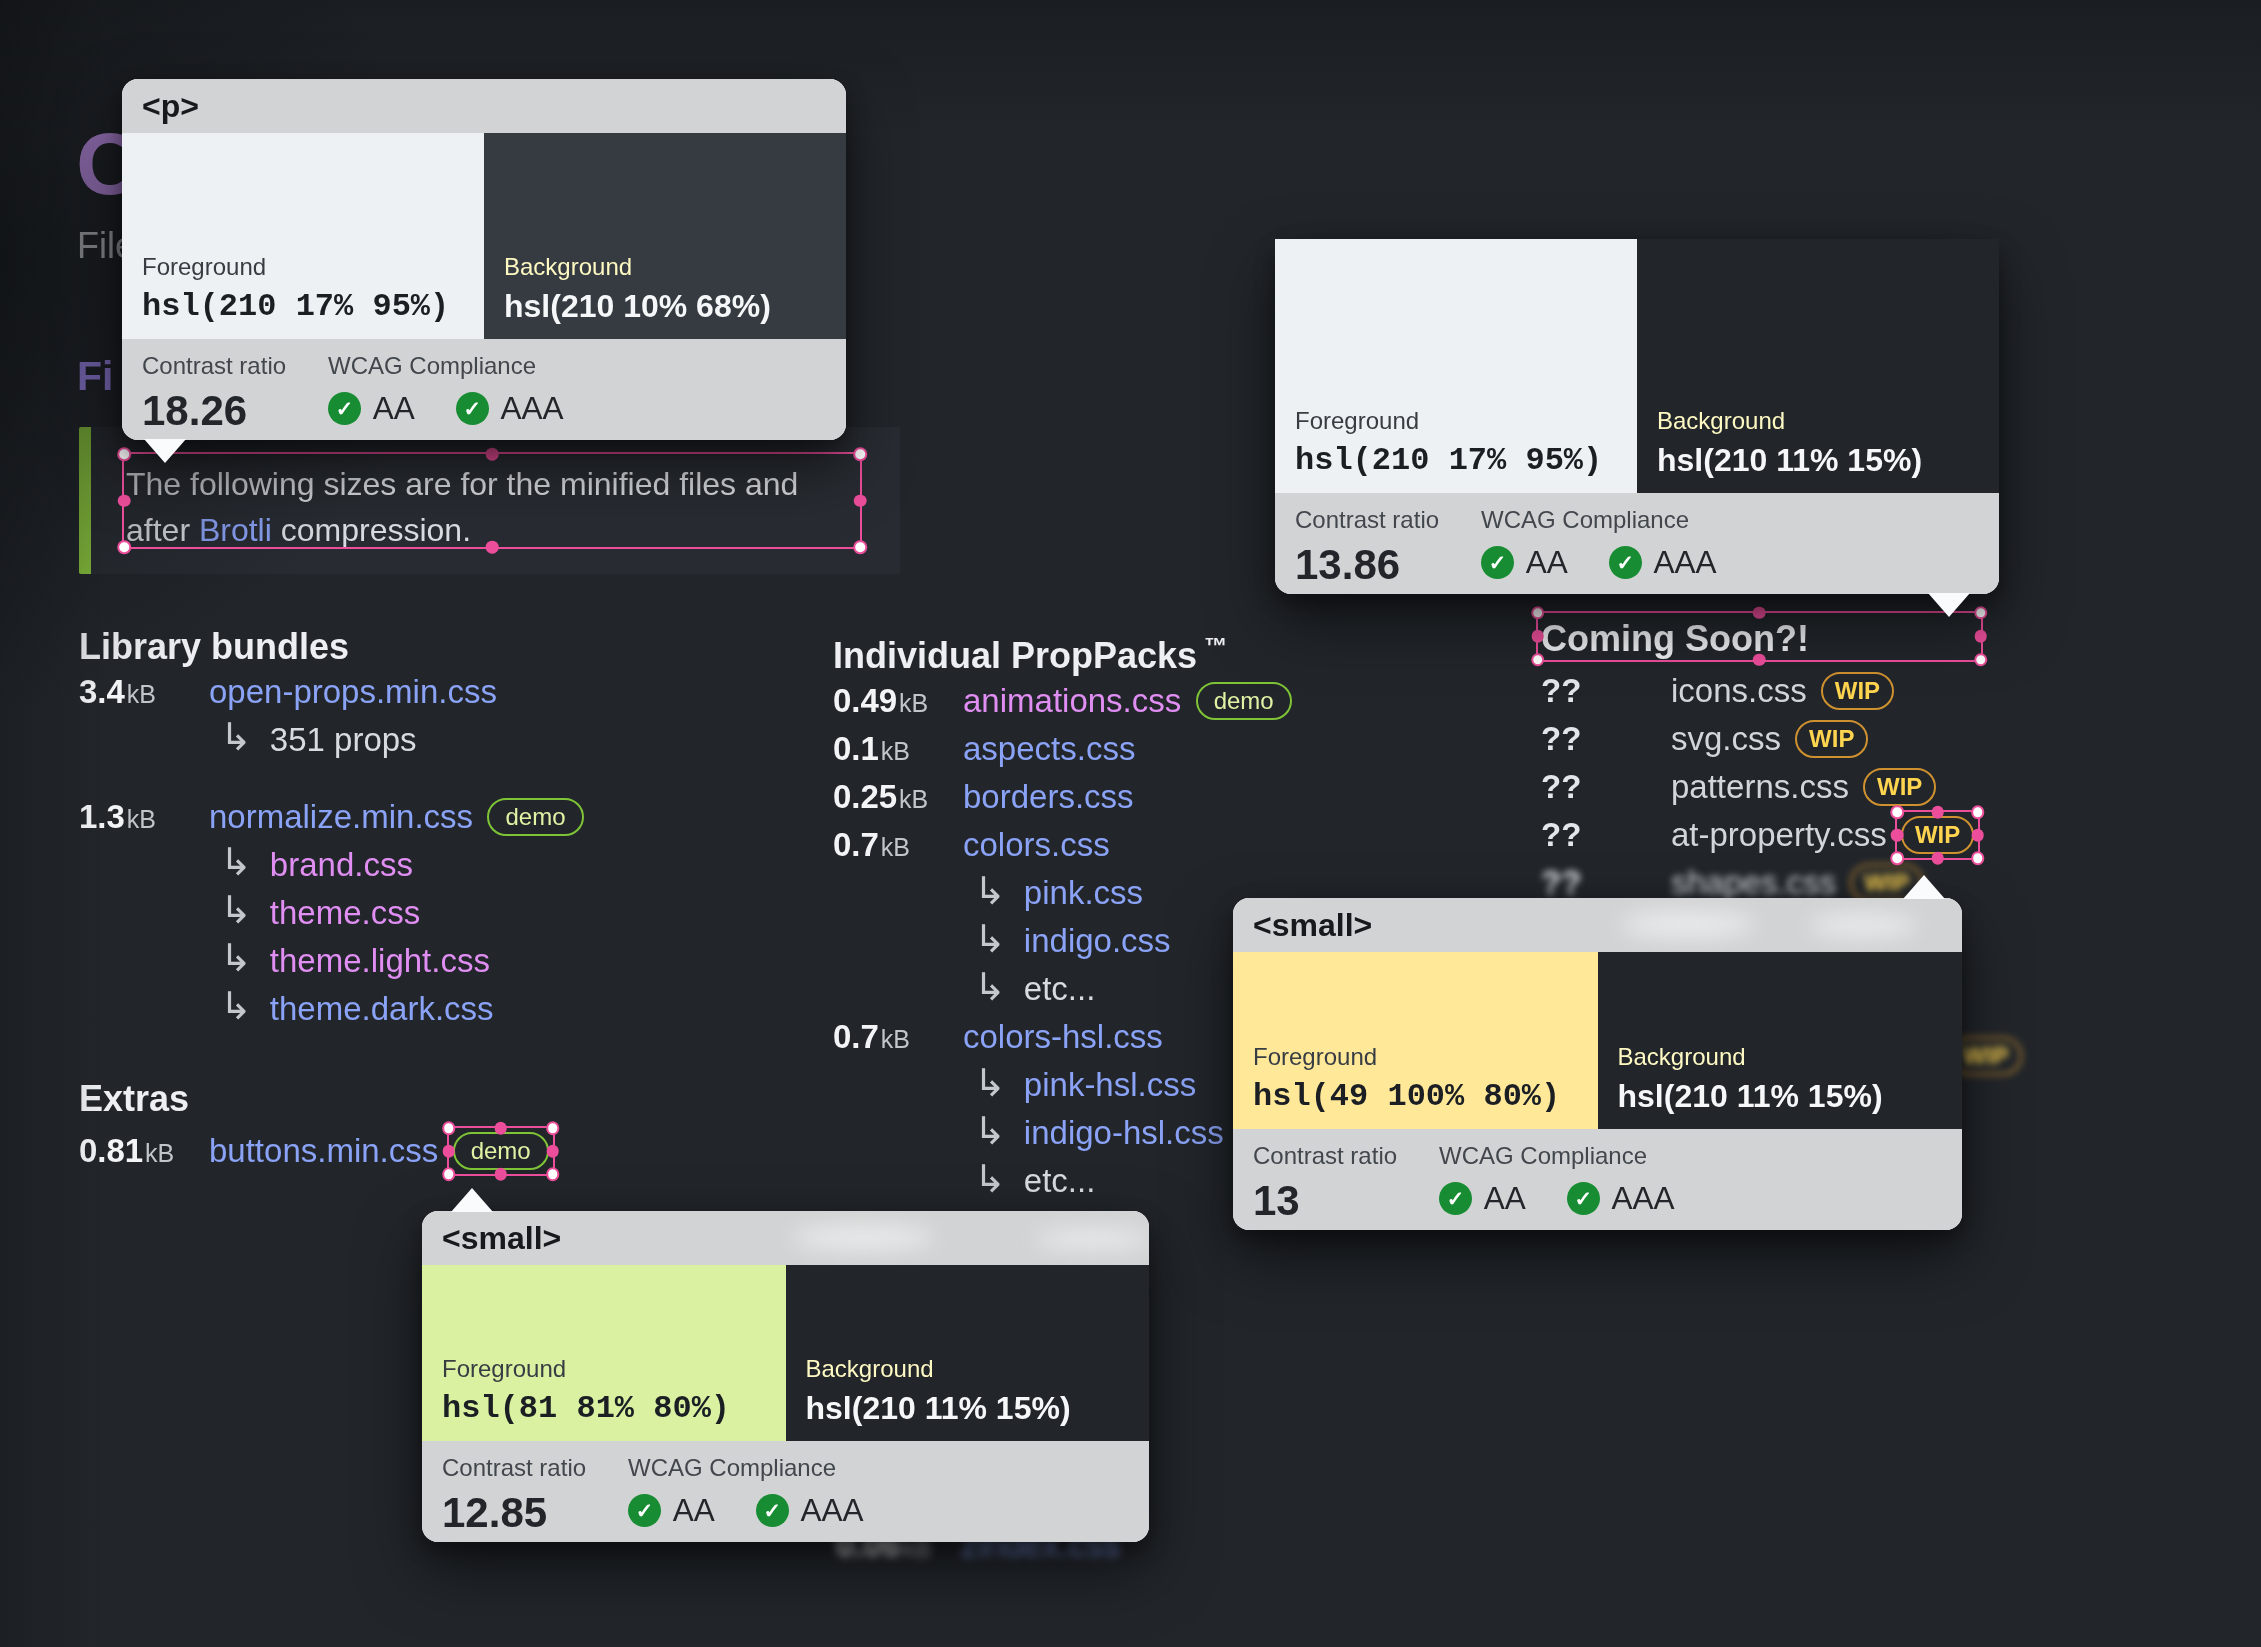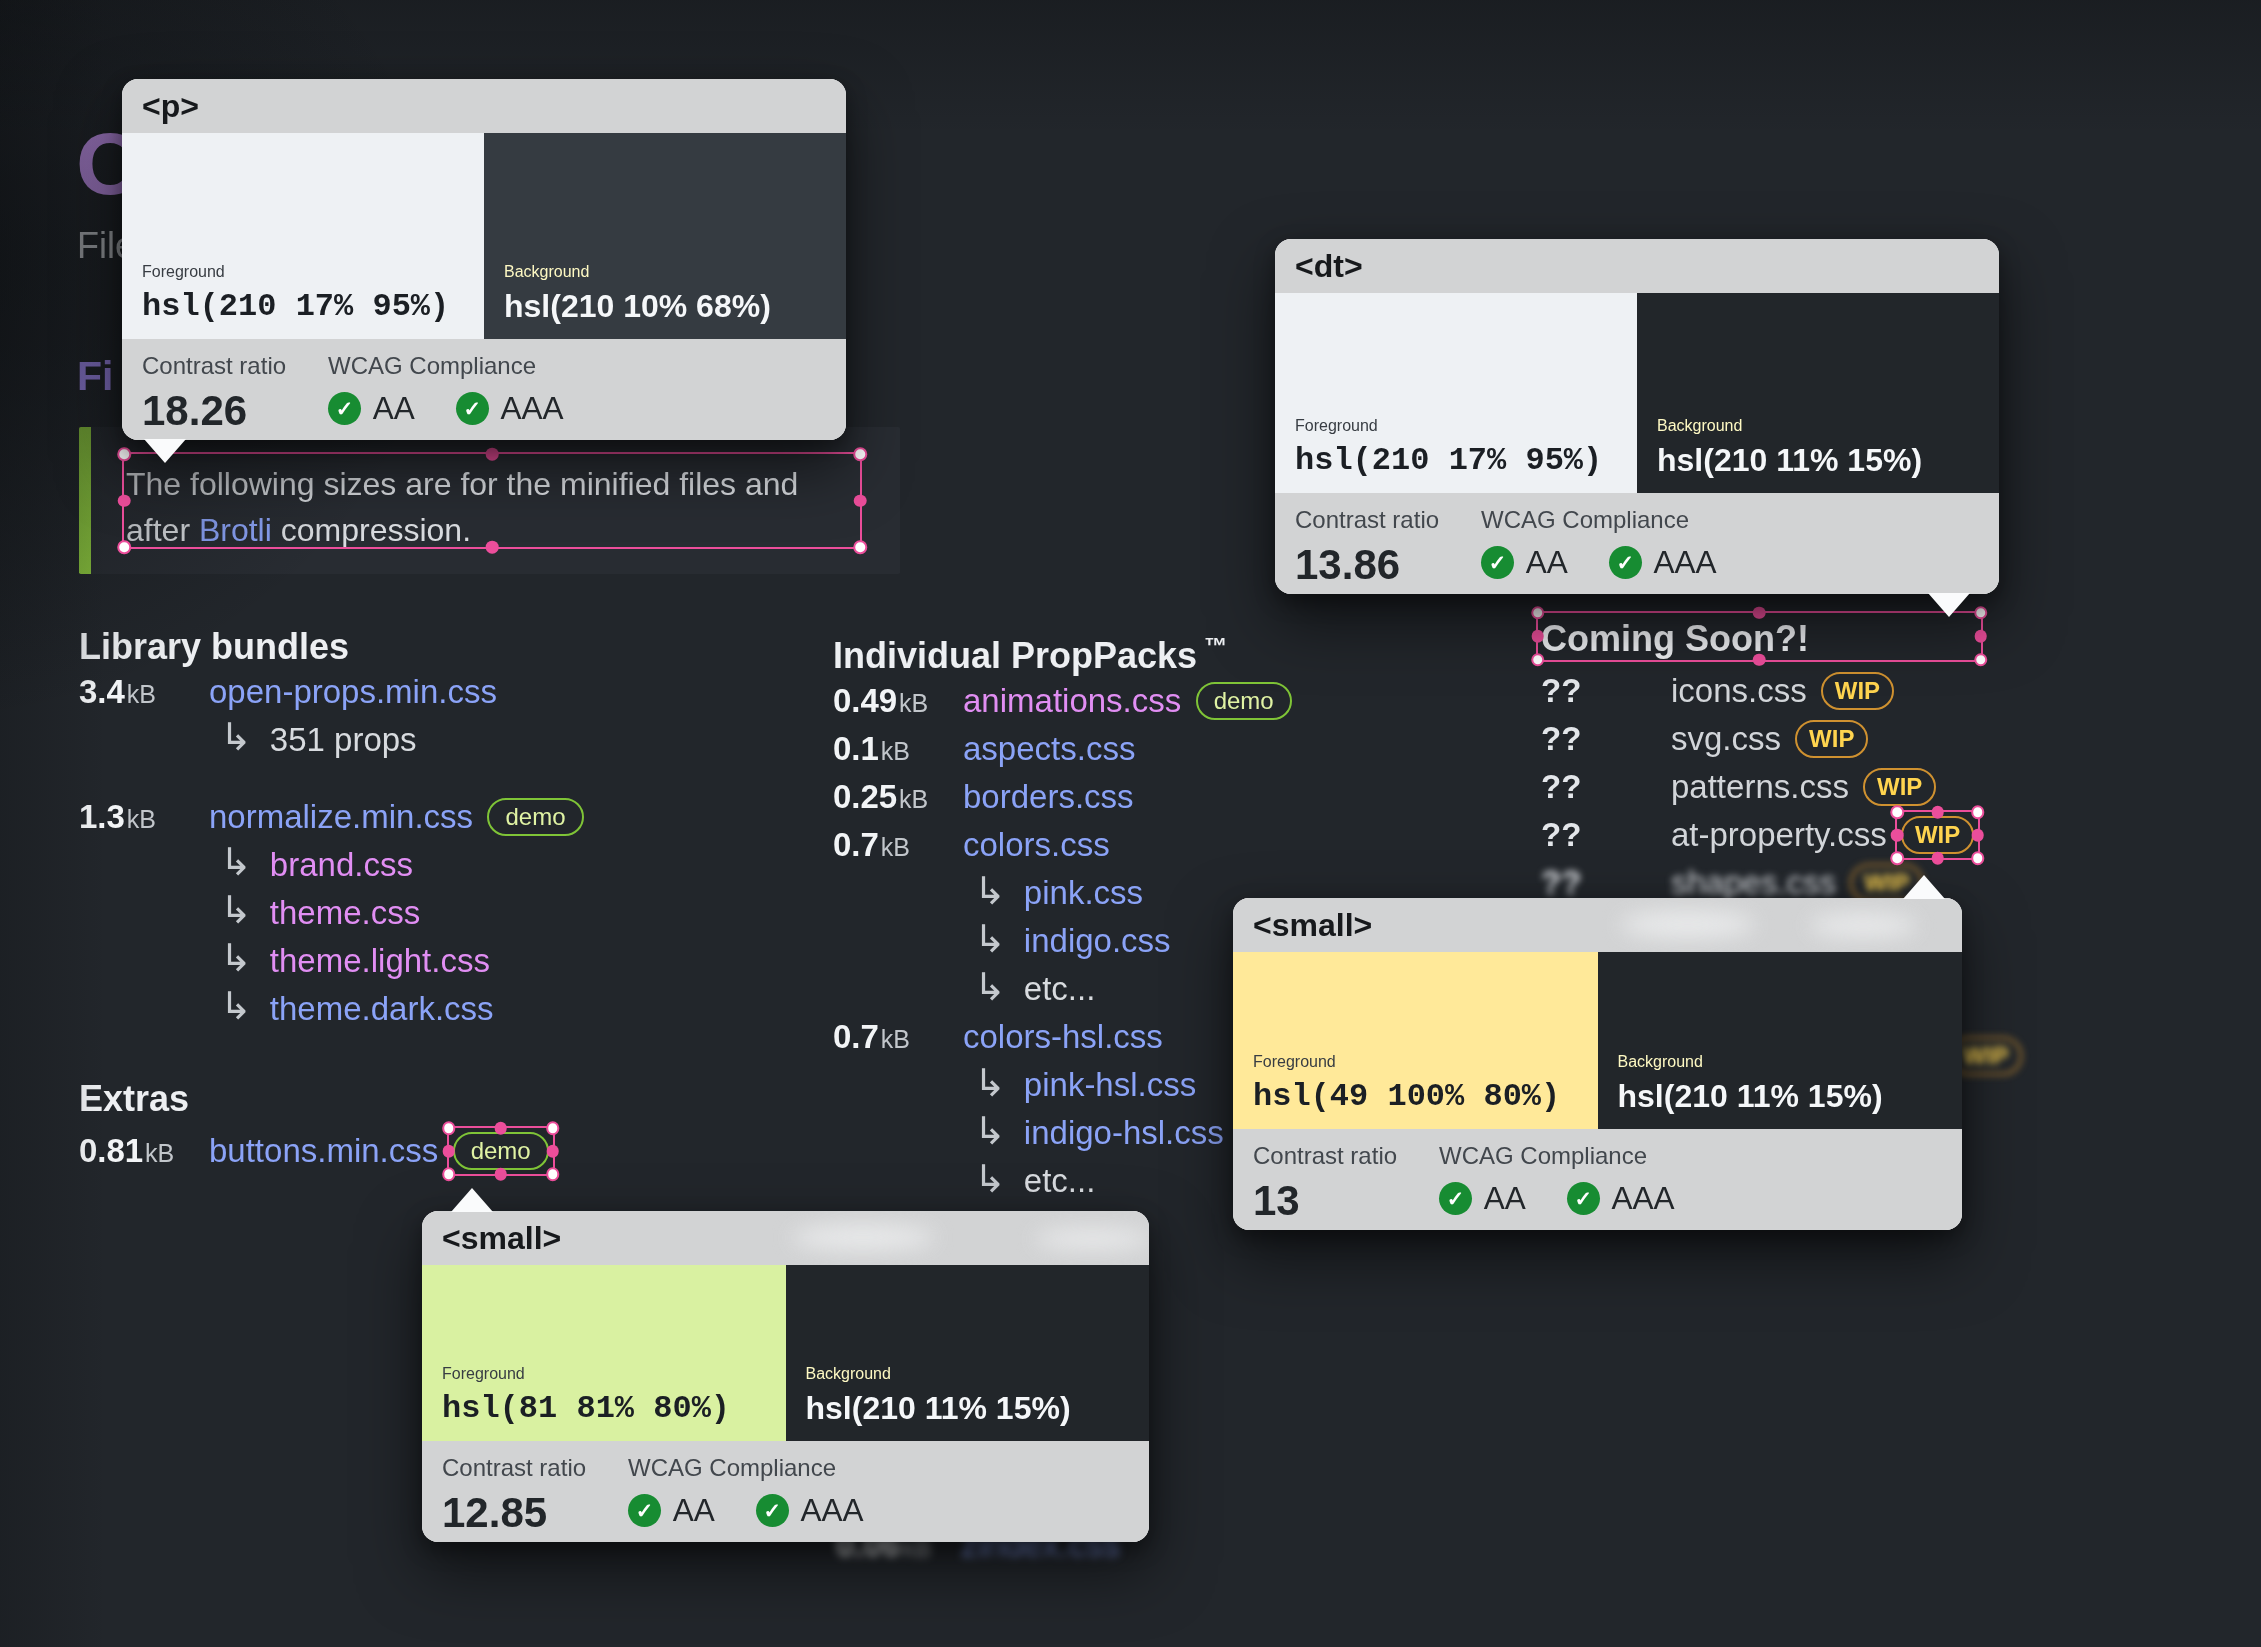--- a/index.html
+++ b/index.html
@@ -91,21 +91,21 @@
     box-shadow: 0 27px 63px rgba(0,0,0,.55), 0 7.2px 20px rgba(0,0,0,.35);
   }
   .p-header {
     flex:0 0 54px; display:flex; align-items:center; padding-left:20px;
     background:#d2d3d4; border-radius:16px 16px 0 0;
     font-weight:700; font-size:32px; color:#17191c; position:relative; overflow:hidden;
   }
   .smudge { position:absolute; border-radius:50%; background:#f1f2f3; filter:blur(10.8px); opacity:.75; }
   .p-swatches { flex:1; display:flex; }
   .sw { flex:1; display:flex; flex-direction:column; justify-content:flex-end; padding:0 0 14.4px 20px; }
-  .sw-label { font-size:16px; margin-bottom:6.3px; }
+  .sw-label { font-size:24px; margin-bottom:6.3px; }
   .sw-value { font-size:32px; font-weight:600; white-space:nowrap; }
   .sw.dark-text .sw-label { color:#383d43; }
   .sw.dark-text .sw-value { color:#1b1f24;font-family:Liberation Mono, monospace; }
   .sw.light-text .sw-label { color:#fef9c3; }
   .sw.light-text .sw-value { color:#f5f7f9; }
   .p-footer {
     flex:0 0 101px; display:flex; padding:12.6px 0 0 20px;
     background:#d2d3d4; border-radius:0 0 16px 16px;
   }
   .f-col1 { width:186px; }
@@ -343,23 +343,20 @@
               <span class="check">✓</span>
               <span>AAA</span>
             </span>
         </div>
       </div>
     </div>
     <div class="caret down" style="left:21.6px"></div>
   </div>
 
   <div class="popup" style="left:1275px; top:239px; width:724px; height:355px;">
-    <div class="p-header">
-        <span>&lt;dt&gt;</span>
-      </div>
     <div class="p-swatches">
       <div class="sw dark-text" style="background:#eef1f4">
         <div class="sw-label">Foreground</div>
         <div class="sw-value">hsl(210 17% 95%)</div>
       </div>
       <div class="sw light-text" style="background:#22262a">
         <div class="sw-label">Background</div>
         <div class="sw-value">hsl(210 11% 15%)</div>
       </div>
     </div>

